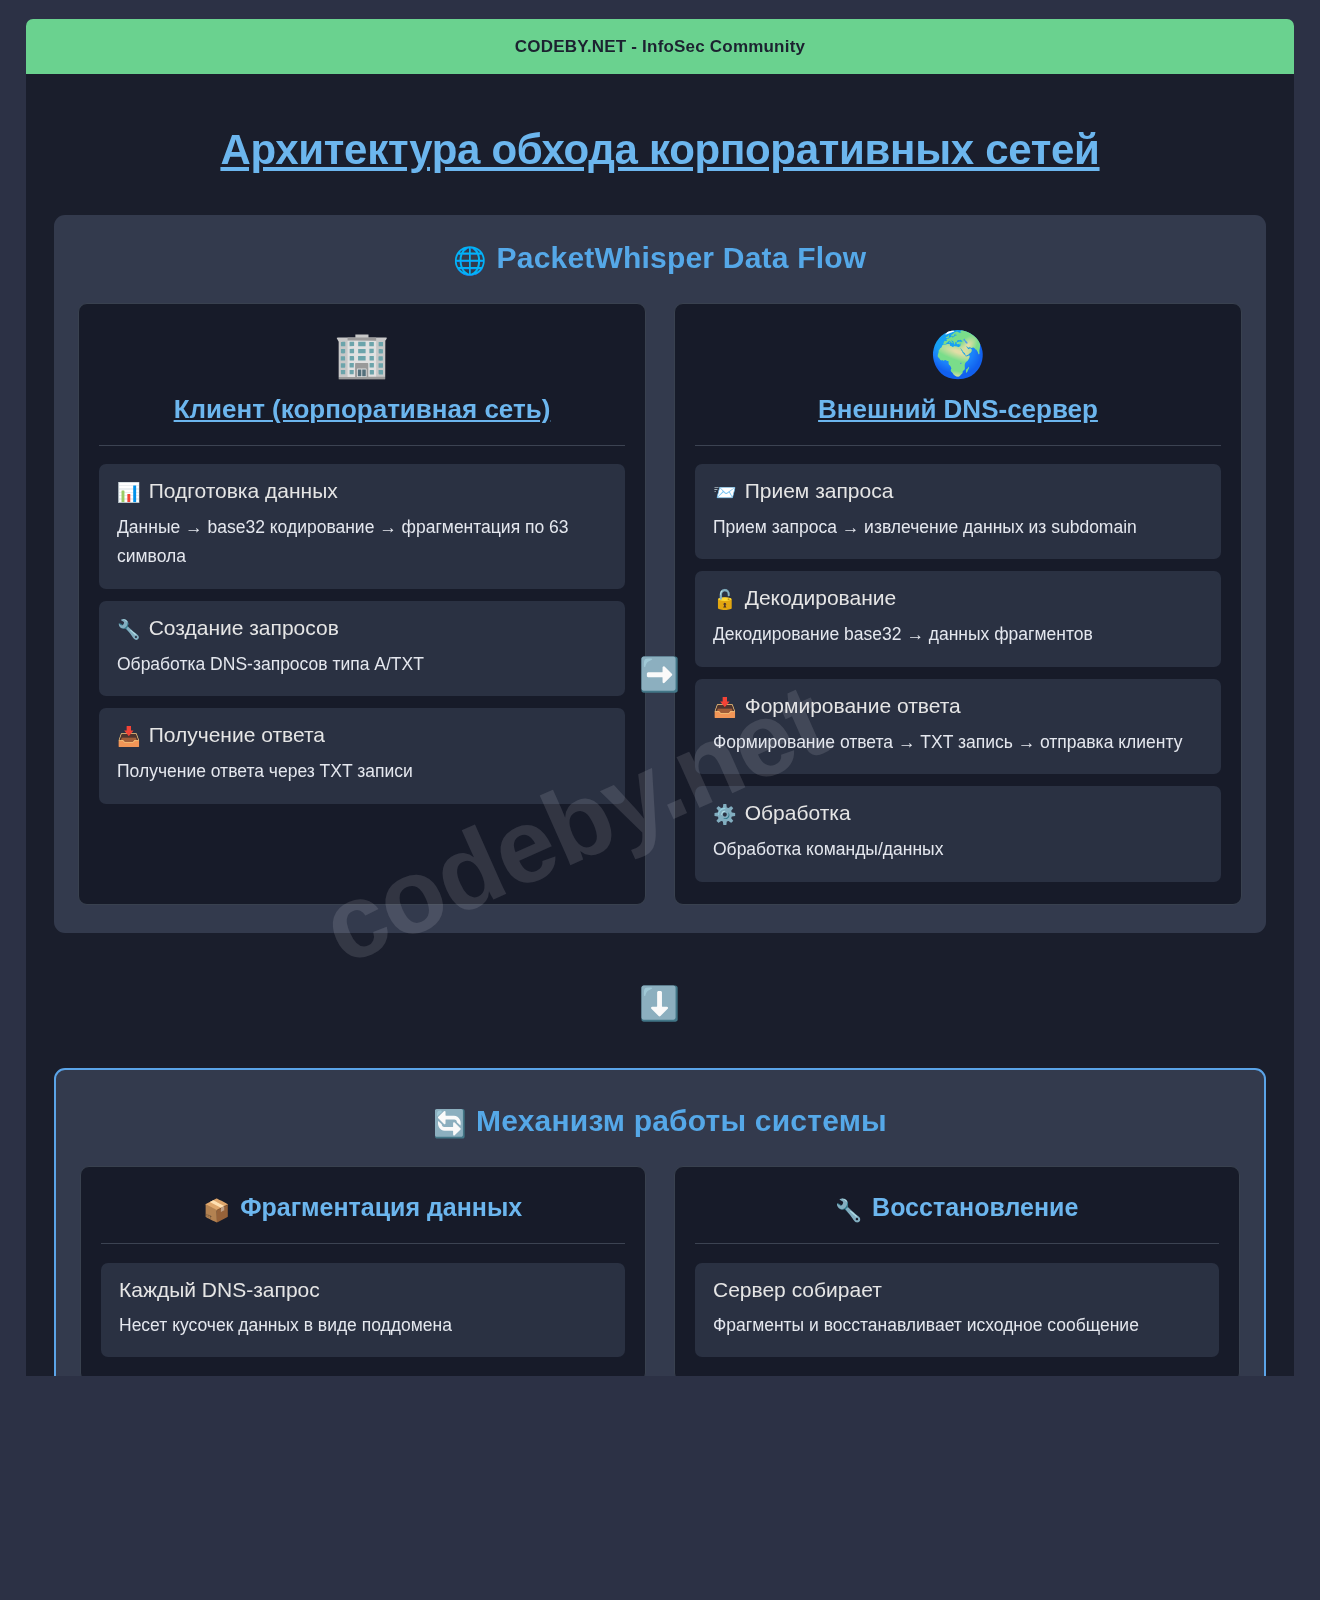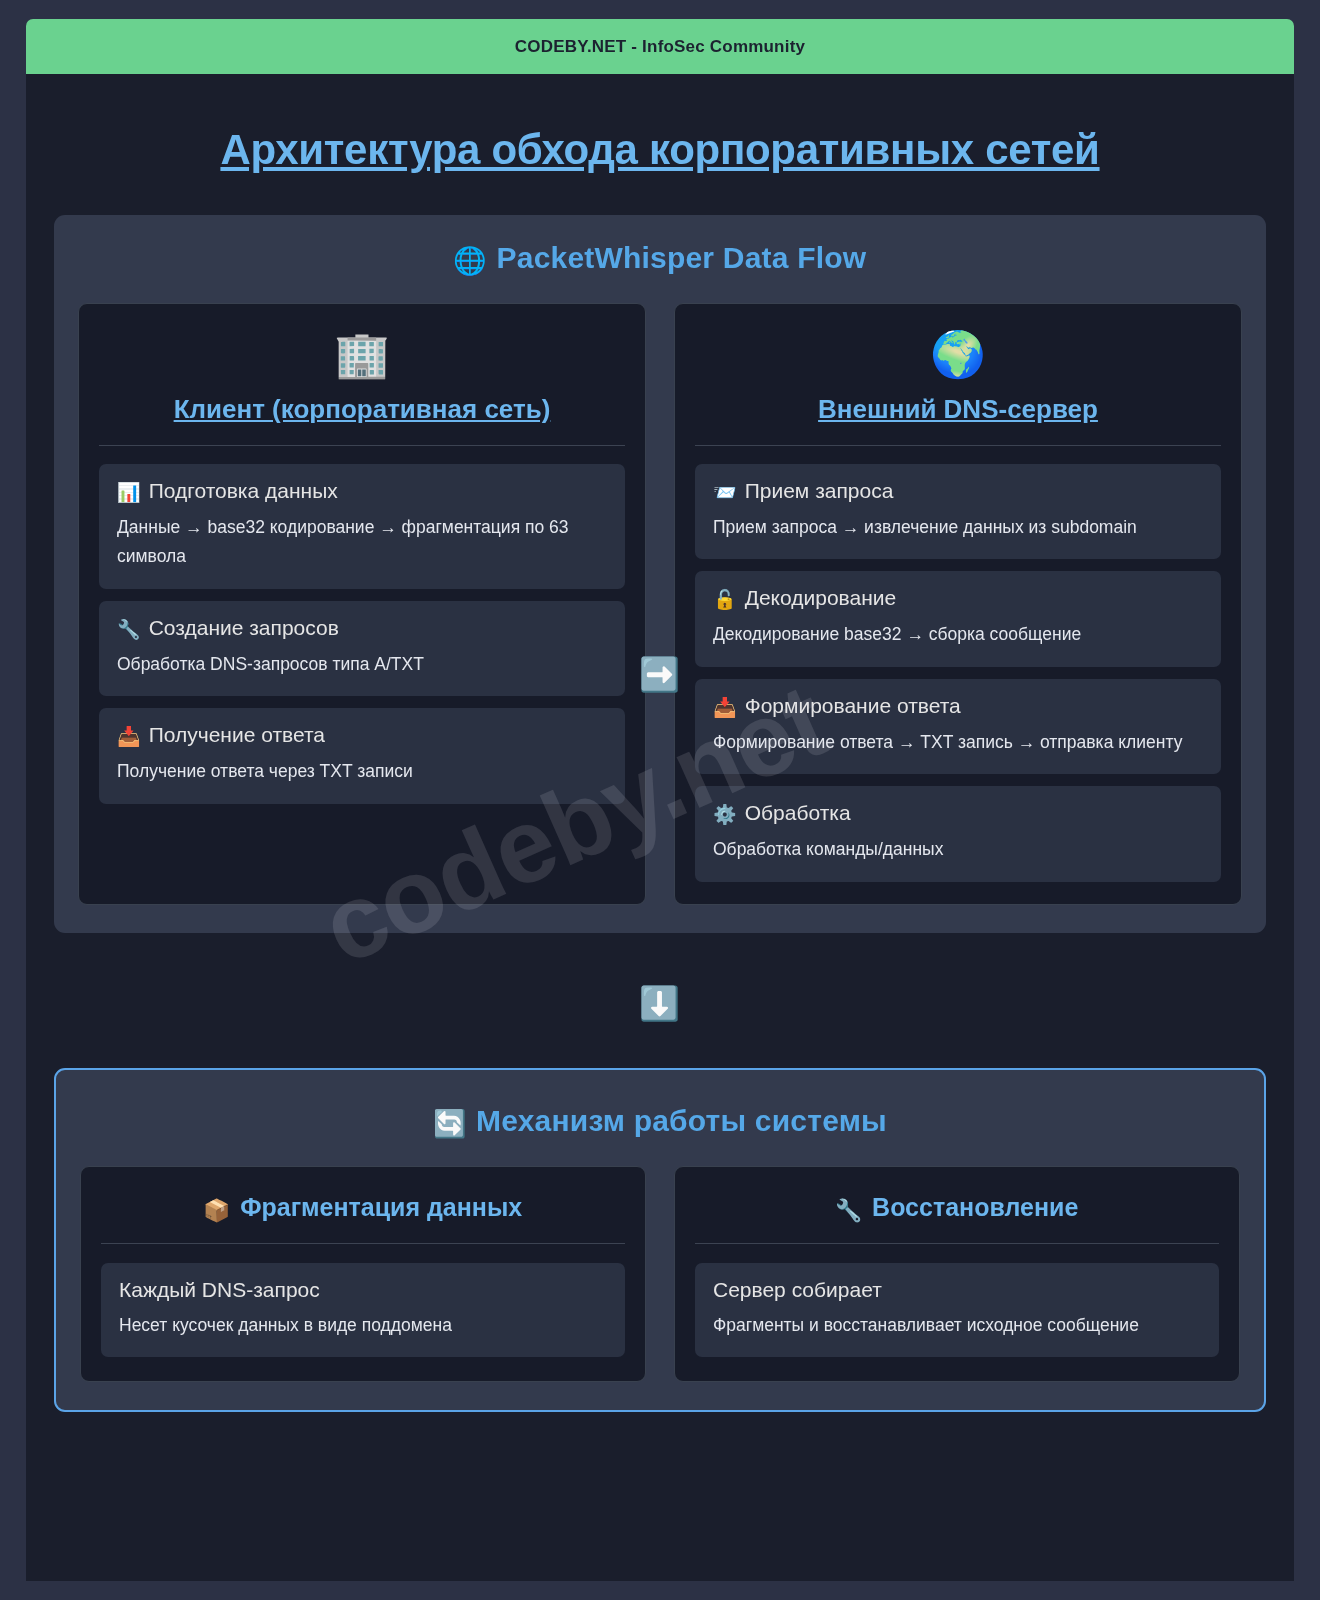--- a/index.html
+++ b/index.html
@@ -8,21 +8,21 @@
   html, body {
     width: 1320px;
     height: 1600px;
     background: #2c3145;
     font-family: "Liberation Sans", "DejaVu Sans", sans-serif;
   }
 
   .page {
     position: relative;
     width: 1320px;
-    height: 1600px;
+    height: 1376px;
     background: #2c3145;
     padding: 0 26px;
     overflow: hidden;
   }
 
   
   .banner {
     height: 55px;
     margin-top: 19px;
     background: #6ad28f;
@@ -253,21 +253,21 @@
             <div class="step-title">
               <span class="emoji">📨</span><span>Прием запроса</span>
             </div>
             <div class="step-desc">Прием запроса → извлечение данных из subdomain</div>
           </div>
 
           <div class="step">
             <div class="step-title">
               <span class="emoji">🔓</span><span>Декодирование</span>
             </div>
-            <div class="step-desc">Декодирование base32 → сборка сообщение</div>
+            <div class="step-desc">Декодирование base32 → данных фрагментов</div>
           </div>
 
           <div class="step">
             <div class="step-title">
               <span class="emoji">📥</span><span>Формирование ответа</span>
             </div>
             <div class="step-desc">Формирование ответа → TXT запись → отправка клиенту</div>
           </div>
 
           <div class="step">

